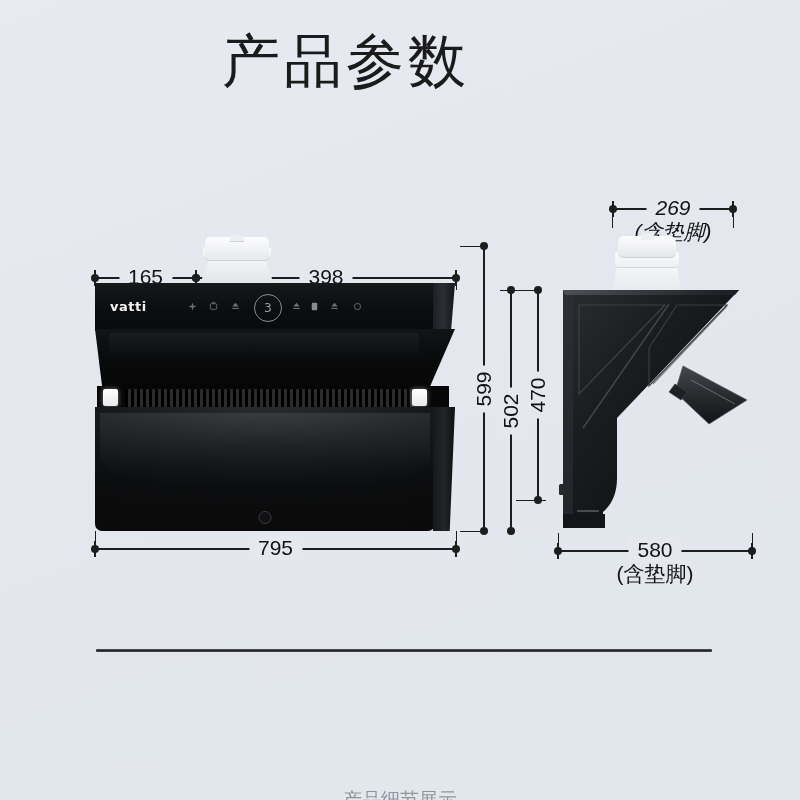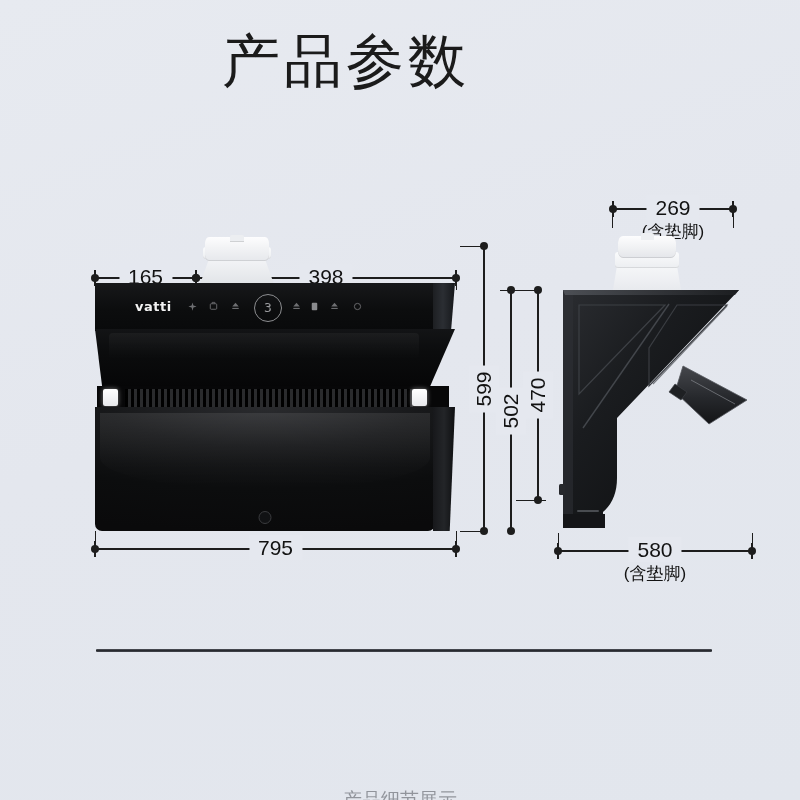--- a/index.html
+++ b/index.html
@@ -85,21 +85,21 @@
     font-size: 21px;
     line-height: 25px;
     color: #121212;
     white-space: nowrap;
   }
   .sub-label {
     position: absolute;
     left: 50%;
     transform: translateX(-50%);
     top: 14px;
-    font-size: 17px;
+    font-size: 21px;
     line-height: 20px;
     color: #131313;
     white-space: nowrap;
   }
 
   .dim-v {
     position: absolute;
     width: 2px;
   }
   .dim-v .bar {
@@ -319,21 +319,20 @@
   }
   .brand {
     position: absolute;
     left: 15px;
     top: 16px;
     font-size: 13px;
     font-weight: bold;
     letter-spacing: 0.5px;
     color: #f2f2f2;
     font-family: "DejaVu Sans", "Liberation Sans", sans-serif;
-    margin-left: 25px;
   }
   .ctl {
     position: absolute;
     top: 18px;
     width: 11px;
     height: 11px;
     color: #6e6f72;
     font-size: 9px;
     line-height: 11px;
     text-align: center;
@@ -579,21 +578,21 @@
   <div class="dim-v" style="left:537px; top:290px; height:210px;">
     <div class="bar"></div>
     <div class="dot t"></div>
     <div class="dot b"></div>
     <div class="val">470</div>
   </div>
 
   <div class="ext" style="left:612px; top:206px; width:1.4px; height:22px;"></div>
   <div class="ext" style="left:733px; top:206px; width:1.4px; height:22px;"></div>
 
-  <div class="dim-h" style="left:613px; top:208px; width:120px;">
+  <div class="dim-h" style="left:613px; top:208px; width:120px;font-style:italic;">
     <div class="bar"></div>
     <div class="cap l"></div>
     <div class="dot l"></div>
     <div class="cap r"></div>
     <div class="dot r"></div>
     <div class="val">269</div>
     <div class="sub-label">(含垫脚)</div>
   </div>
 
   <div id="side-view">

